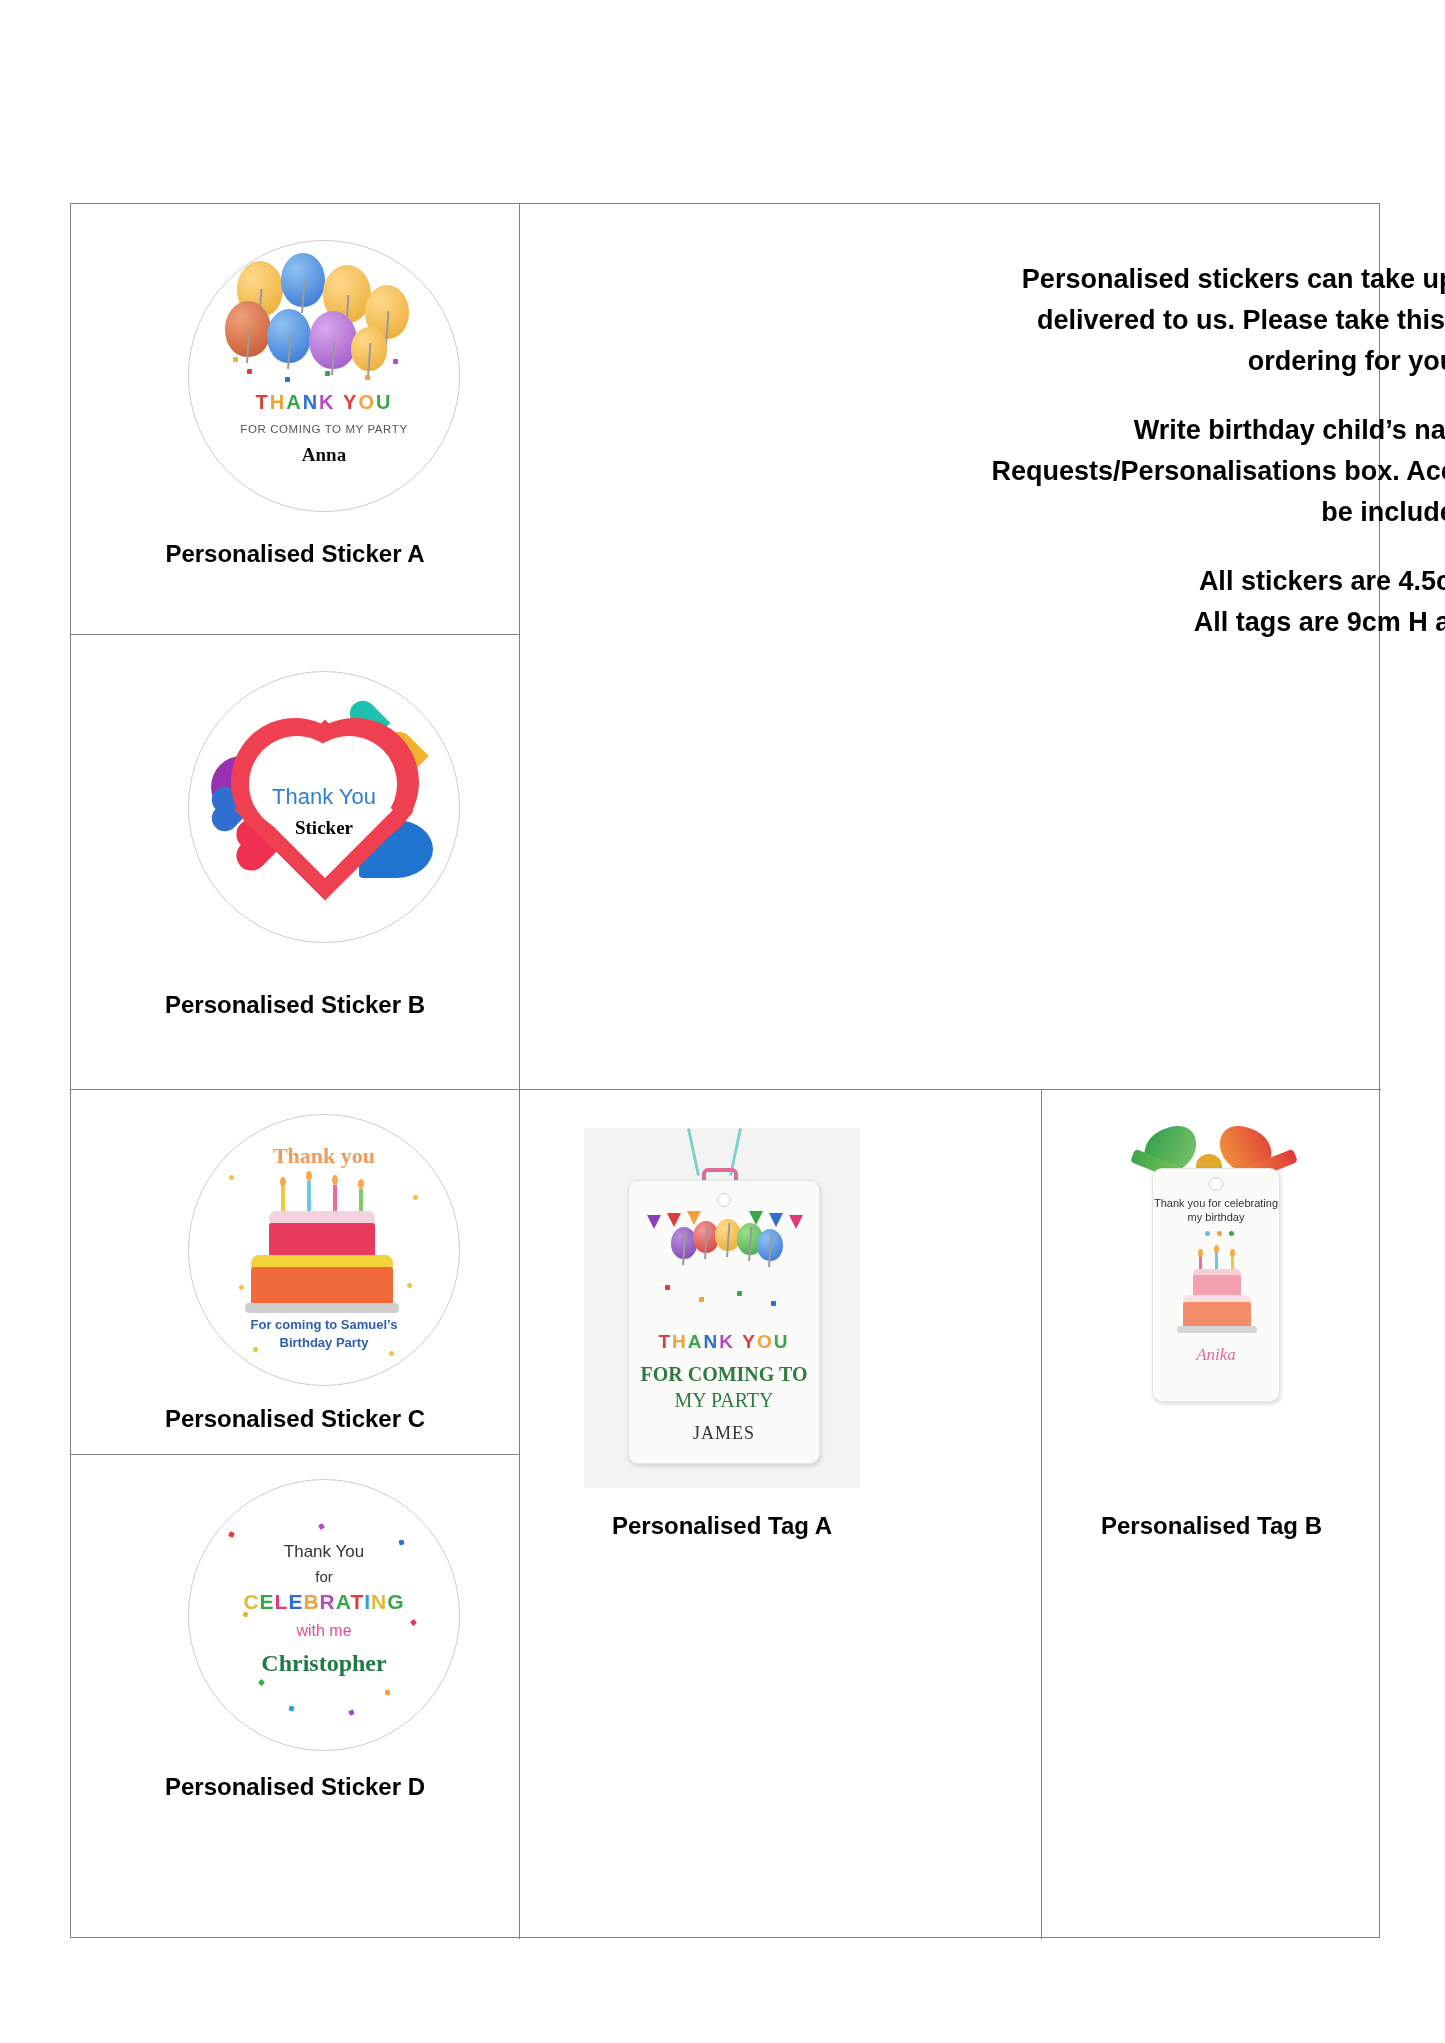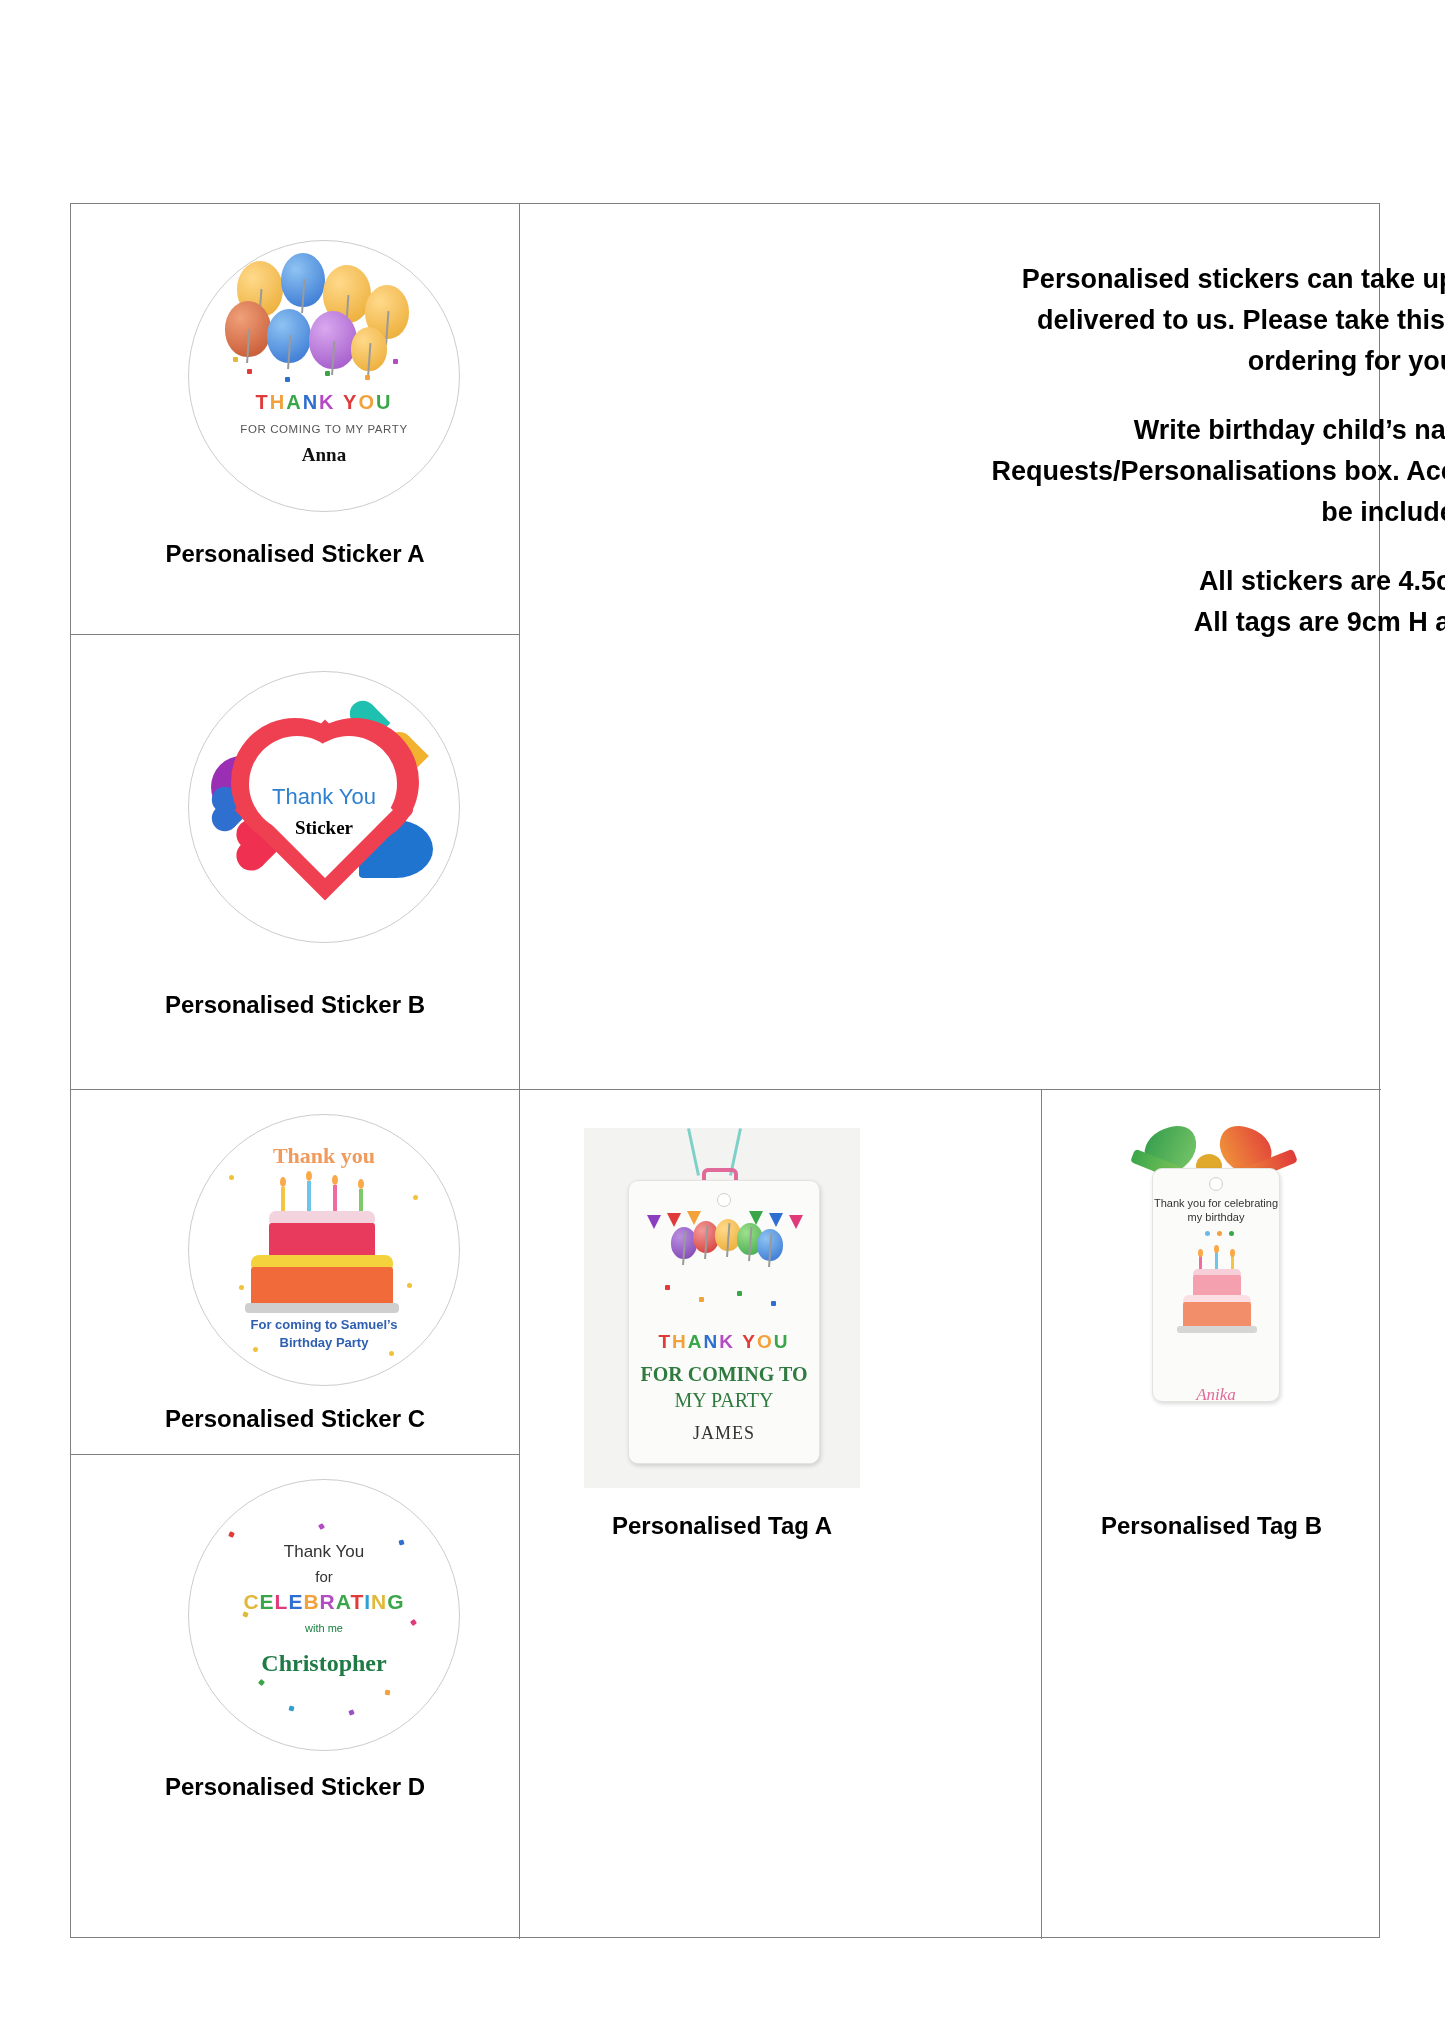--- a/index.html
+++ b/index.html
@@ -220,21 +220,21 @@
   .td-l3 span:nth-child(2){color:#3aa64a}
   .td-l3 span:nth-child(3){color:#e03a7a}
   .td-l3 span:nth-child(4){color:#2f6fd0}
   .td-l3 span:nth-child(5){color:#f2a13b}
   .td-l3 span:nth-child(6){color:#b44bc4}
   .td-l3 span:nth-child(7){color:#3aa64a}
   .td-l3 span:nth-child(8){color:#e03a3a}
   .td-l3 span:nth-child(9){color:#2f9fd0}
   .td-l3 span:nth-child(10){color:#e0b93a}
   .td-l3 span:nth-child(11){color:#3aa64a}
-  .td-l4 { position:absolute; left:0; top:142px; width:270px; text-align:center; font-size:11px; color:#15803d; }
+  .td-l4 { position:absolute; left:0; top:142px; width:270px; text-align:center; font-size:16px; color:#ec4899; }
   .td-name { position:absolute; left:0; top:170px; width:270px; text-align:center; font-size:24px; font-weight:bold; color:#1f7a46; font-family:"Liberation Serif", serif;}
 
   
   .info {
     position: absolute;
     left: 460px;
     top: 55px;
     width: 840px;
     text-align: center;
     font-size: 27px;
@@ -303,21 +303,20 @@
     font-size: 11px;
     color: #333333;
   }
   .tagB-name {
     position: absolute; left: 0; width: 100%;
     text-align: center;
     font-size: 17px;
     color: #e06a9a;
     font-family: "Liberation Serif", serif;
     font-style: italic;
-    margin-top: 40px;
   }
 </style>
 </head>
 <body>
 
 <div class="page">
 
 
   <div class="table">
 

